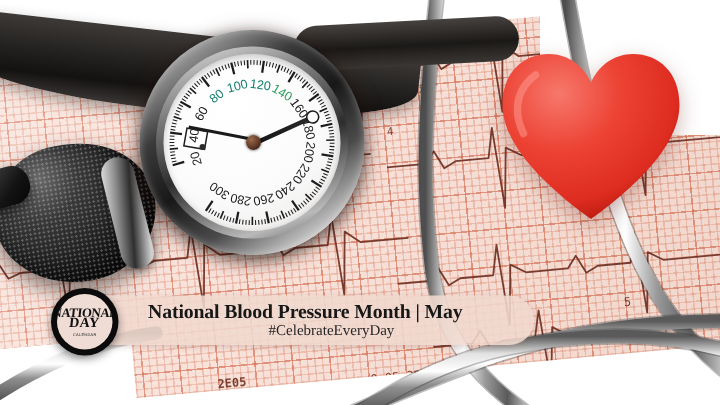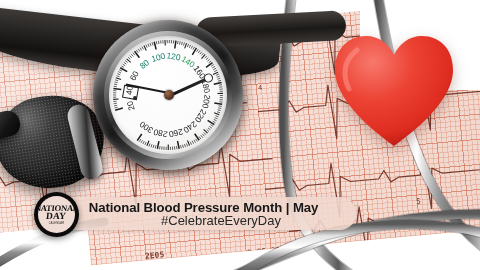--- a/index.html
+++ b/index.html
@@ -87,24 +87,24 @@
      transform:rotate(6.5deg);transform-origin:0 50%;
      box-shadow:0 4px 10px rgba(0,0,0,.35);}
   .darktube2{position:absolute;left:196px;top:14px;width:150px;height:30px;
      background:linear-gradient(180deg,#46423f,#1b1917 55%,#3a3633);
      border-radius:18px;transform:rotate(-3deg);}
 
   
   .banner{position:absolute;left:51px;top:197px;width:305px;height:33px;border-radius:17px;
      background:rgba(240,216,206,.88);
      box-shadow:0 1px 4px rgba(90,50,35,.22);
-     display:flex;align-items:center;justify-content:center;flex-direction:column;}
+     display:flex;align-items:center;justify-content:center;flex-direction:column;font-family:Liberation Serif, serif;}
   .banner-title{color:#171717;font-weight:bold;font-size:13.2px;letter-spacing:-.1px;
      line-height:14px;white-space:nowrap;}
-  .banner-sub{color:#262626;font-size:13px;line-height:11px;white-space:nowrap;margin-left:35px;}
+  .banner-sub{color:#262626;font-size:10px;line-height:11px;white-space:nowrap;margin-left:35px;}
 
   .logo{position:absolute;left:34px;top:192px;width:45px;height:45px;border-radius:50%;
      background:#0b0b0b;box-shadow:0 2px 6px rgba(0,0,0,.45);
      display:flex;align-items:center;justify-content:center;}
   .logo-in{width:37px;height:37px;border-radius:50%;background:#efdcd4;
      display:flex;align-items:center;justify-content:center;flex-direction:column;overflow:hidden;}
   .logo-l1{font-family:"Liberation Serif",serif;font-weight:bold;font-size:8.6px;color:#111;
      line-height:8px;transform:skewX(-6deg);letter-spacing:-.3px;}
   .logo-l2{font-family:"Liberation Serif",serif;font-weight:bold;font-size:9.4px;color:#111;
      line-height:9px;transform:skewX(-6deg);letter-spacing:.2px;}

